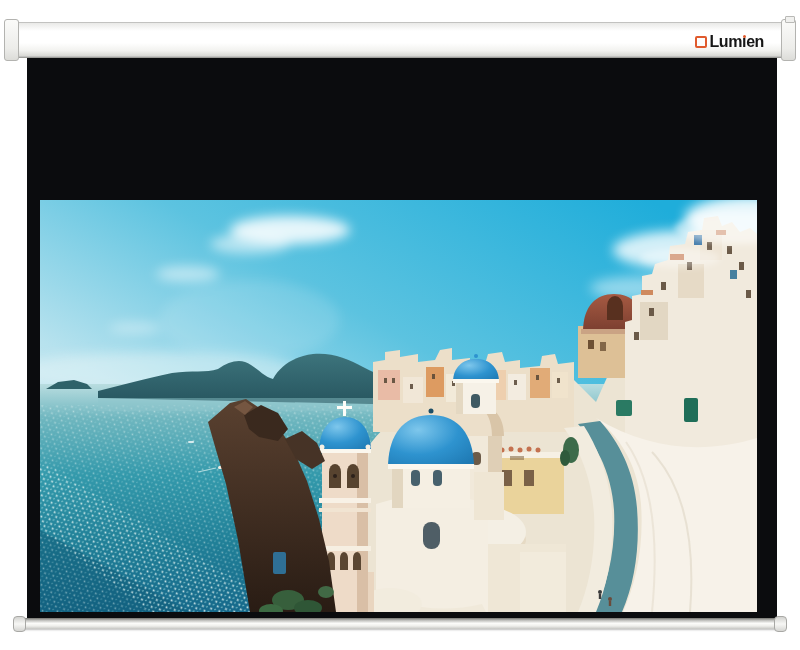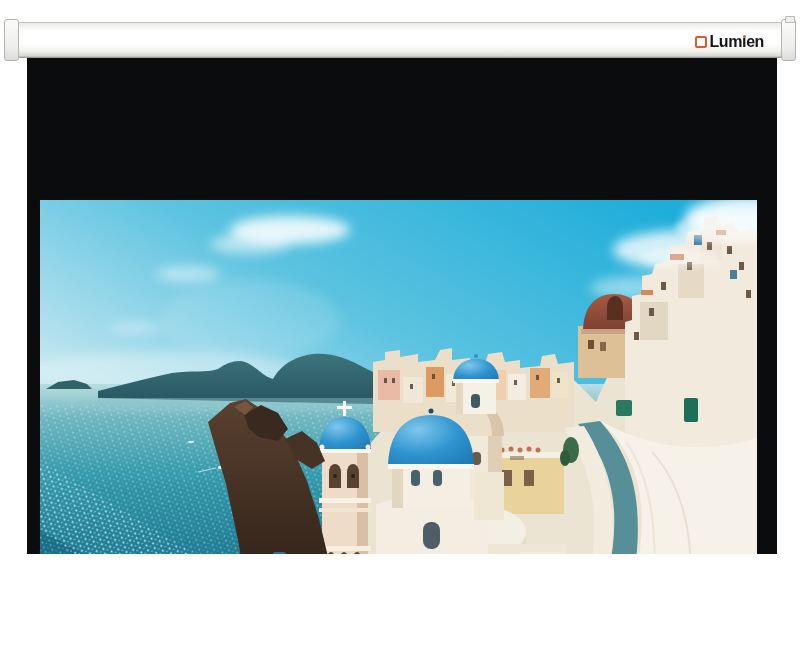--- a/index.html
+++ b/index.html
@@ -1,16 +1,16 @@
 <!DOCTYPE html>
 <html><head>
 <meta charset="utf-8">
 <style>
   html,body{margin:0;padding:0;background:#ffffff;}
-  .stage{position:relative;width:800px;height:554px;background:#ffffff;overflow:hidden;
+  .stage{position:relative;width:800px;height:650px;background:#ffffff;overflow:hidden;
          font-family:"Liberation Sans",sans-serif;}
 
   
   .case{position:absolute;left:7px;top:22px;width:784px;height:33px;border-radius:2px;
         background:linear-gradient(180deg,#e9e9e7 0%,#ffffff 24%,#ffffff 60%,#f2f2ef 84%,#d8d8d4 100%);
         border:1px solid #c2c2c0;box-shadow:0 1px 0 #9e9e9a;z-index:3;}
   .cap{position:absolute;top:19px;width:13px;height:40px;border-radius:3px;
        background:linear-gradient(180deg,#fbfbf9,#ededea 70%,#dcdcd8);
        border:1px solid #b3b3b0;z-index:4;}
   .cap.left{left:4px;}

